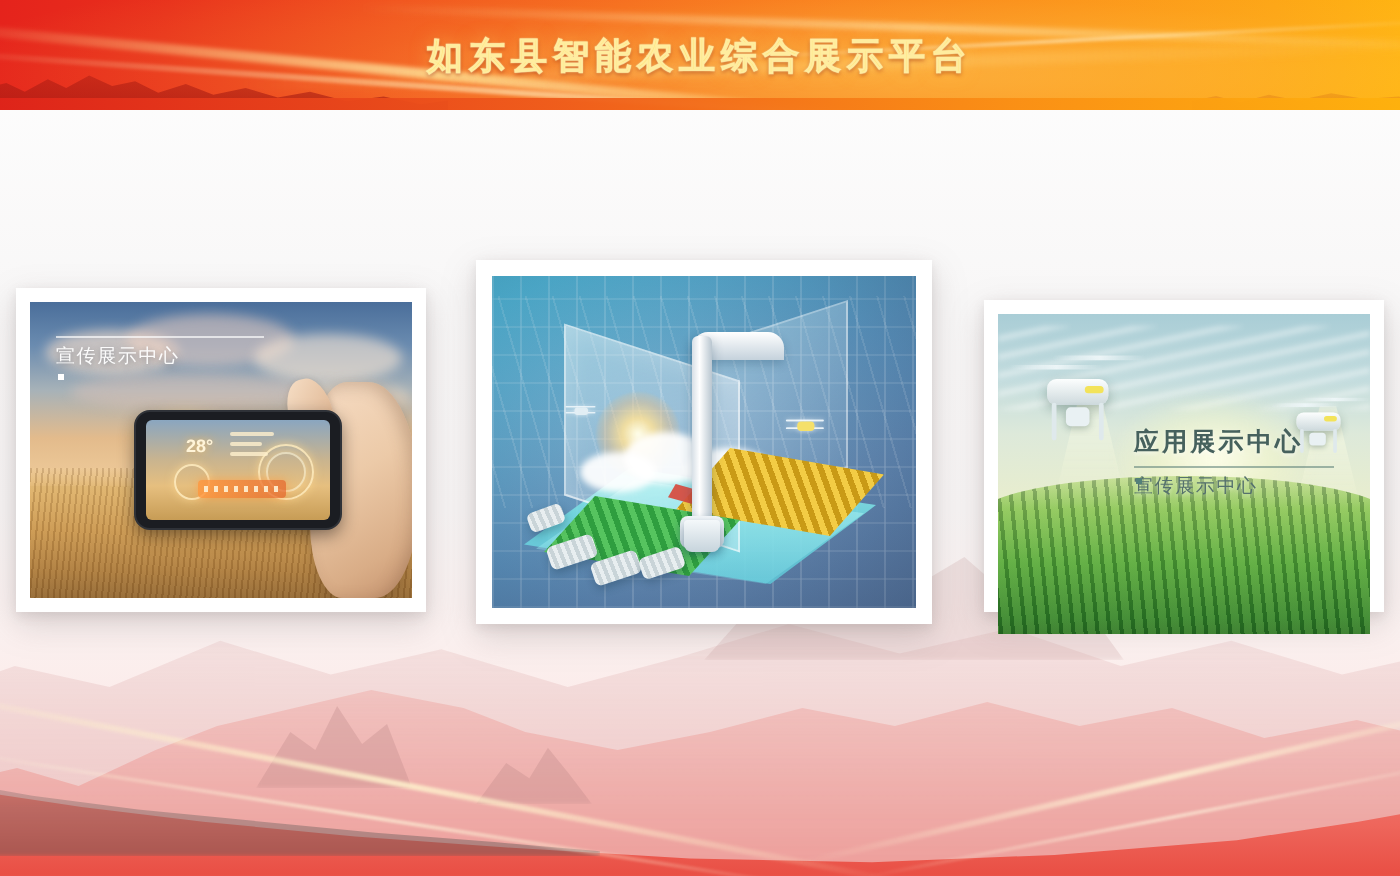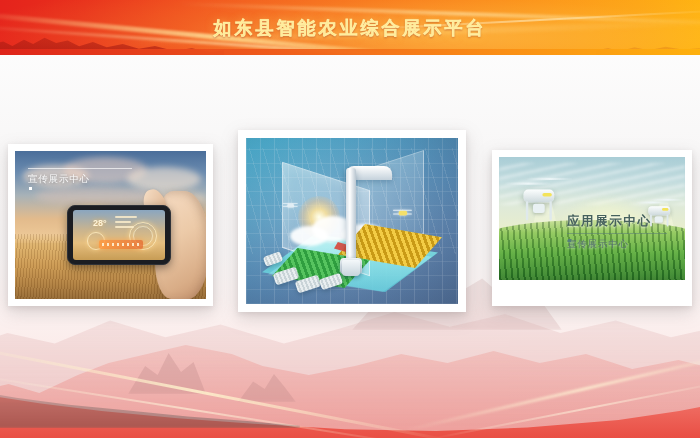--- a/index.html
+++ b/index.html
@@ -243,21 +243,21 @@
   .drone i{position:absolute;background:rgba(240,248,252,.95);border-radius:2px;box-shadow:0 0 3px rgba(255,255,255,.6);}
   .drone .bd{width:9px;height:5px;left:7px;top:5px;background:#e8f2f7;border-radius:2px;}
   .drone .ar{width:20px;height:1.4px;left:1px;top:4px;}
   .drone .ar2{width:20px;height:1.4px;left:1px;top:8px;}
   .d1{left:36px;top:62px;transform:scale(.75);opacity:.92;}
   .d2{left:146px;top:68px;transform:scale(.95);}
   .d2 .bd{background:#f5e06a;}
 
   
   #card3{left:492px;top:150px;width:200px;height:156px;padding:7px;box-sizing:border-box;}
-  #card3 .inner{left:7px;top:7px;width:186px;height:123px;
+  #card3 .inner{left:7px;top:7px;width:186px;height:160px;
     background:linear-gradient(180deg,#bcd9dd 0%,#cfe2dc 22%,#dce7cf 40%,#b9d68e 58%,#7ebb4e 76%,#4f9a35 100%);}
   .sky3{position:absolute;left:0;top:0;width:100%;height:60%;
     background:linear-gradient(180deg,#a9cdd6 0%,#c3dcde 34%,#dde9da 62%,#e9eecd 100%);}
   .sky3:after{content:"";position:absolute;left:0;top:6px;width:100%;height:42px;
     background:repeating-linear-gradient(-12deg,rgba(255,255,255,.55) 0 3px,rgba(255,255,255,0) 3px 9px);
     filter:blur(1.4px);opacity:.7;}
   .glow3{position:absolute;left:58px;top:40px;width:100px;height:64px;border-radius:50%;
     background:radial-gradient(ellipse at center,rgba(255,255,235,.92) 0%,rgba(248,250,200,.45) 40%,rgba(230,245,180,0) 74%);filter:blur(3px);}
   .field3{position:absolute;left:-6%;bottom:-4px;width:112%;height:52%;
     background:linear-gradient(180deg,#cfe0a0 0%,#8fc55c 20%,#54a53a 52%,#2e7c28 86%,#23651f 100%);

